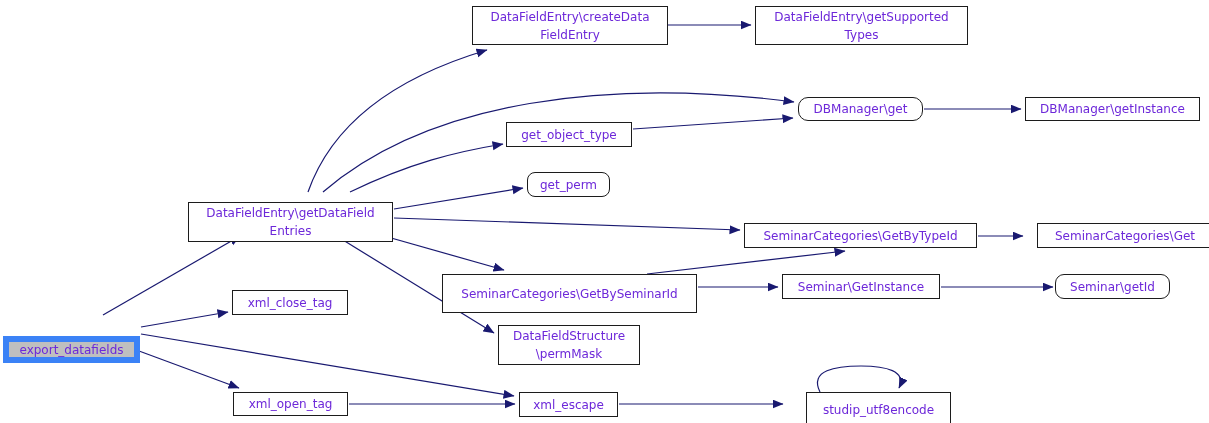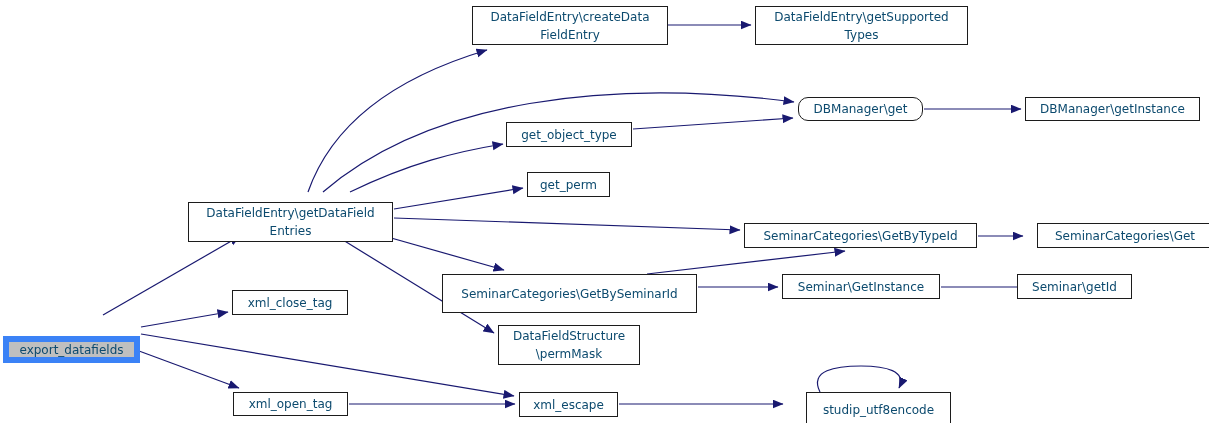--- a/index.html
+++ b/index.html
@@ -25,21 +25,21 @@
   #edge-layer path.edge {
     fill: none;
     stroke: #191970;
     stroke-width: 1.2px;
   }
   .node {
     position: absolute;
     box-sizing: border-box;
     background: #ffffff;
     border: 1px solid #1c1c1c;
-    color: #0c4a6e;
+    color: #6d28d9;
     font-size: 12px;
     line-height: 18px;
     display: flex;
     flex-direction: column;
     justify-content: center;
     align-items: center;
     text-align: center;
     white-space: nowrap;
     cursor: pointer;
   }
@@ -98,40 +98,40 @@
       </div>
       <div class="node" style="left: 798px; top: 97px; width: 125px; height: 24px; border-radius: 10px;">
         <div class="line">DBManager\get</div>
       </div>
       <div class="node" style="left: 1025px; top: 97px; width: 175px; height: 24px;">
         <div class="line">DBManager\getInstance</div>
       </div>
       <div class="node" style="left: 506px; top: 122px; width: 126px; height: 25px; text-align: right;">
         <div class="line">get_object_type</div>
       </div>
-      <div class="node" style="left: 527px; top: 172px; width: 83px; height: 25px;">
+      <div class="node" style="left: 527px; top: 172px; width: 83px; height: 25px; border-radius: 8px;">
         <div class="line">get_perm</div>
       </div>
       <div class="node" style="left: 188px; top: 192px; width: 205px; height: 40px; margin-top: 10px;">
         <div class="line">DataFieldEntry\getDataField</div>
         <div class="line">Entries</div>
       </div>
       <div class="node" style="left: 744px; top: 223px; width: 233px; height: 25px;">
         <div class="line">SeminarCategories\GetByTypeId</div>
       </div>
       <div class="node" style="left: 1037px; top: 223px; width: 176px; height: 25px;">
         <div class="line">SeminarCategories\Get</div>
       </div>
       <div class="node" style="left: 442px; top: 274px; width: 255px; height: 39px;">
         <div class="line">SeminarCategories\GetBySeminarId</div>
       </div>
       <div class="node" style="left: 782px; top: 274px; width: 158px; height: 25px;">
         <div class="line">Seminar\GetInstance</div>
       </div>
-      <div class="node" style="left: 1017px; top: 274px; width: 115px; height: 25px;">
+      <div class="node" style="left: 1055px; top: 274px; width: 115px; height: 25px; border-radius: 9px;">
         <div class="line">Seminar\getId</div>
       </div>
       <div class="node current" style="left: 3px; top: 315px; width: 137px; height: 27px;">
         <div class="line">export_datafields</div>
       </div>
       <div class="node" style="left: 232px; top: 290px; width: 116px; height: 25px;">
         <div class="line">xml_close_tag</div>
       </div>
       <div class="node" style="left: 498px; top: 325px; width: 142px; height: 40px;">
         <div class="line">DataFieldStructure</div>

